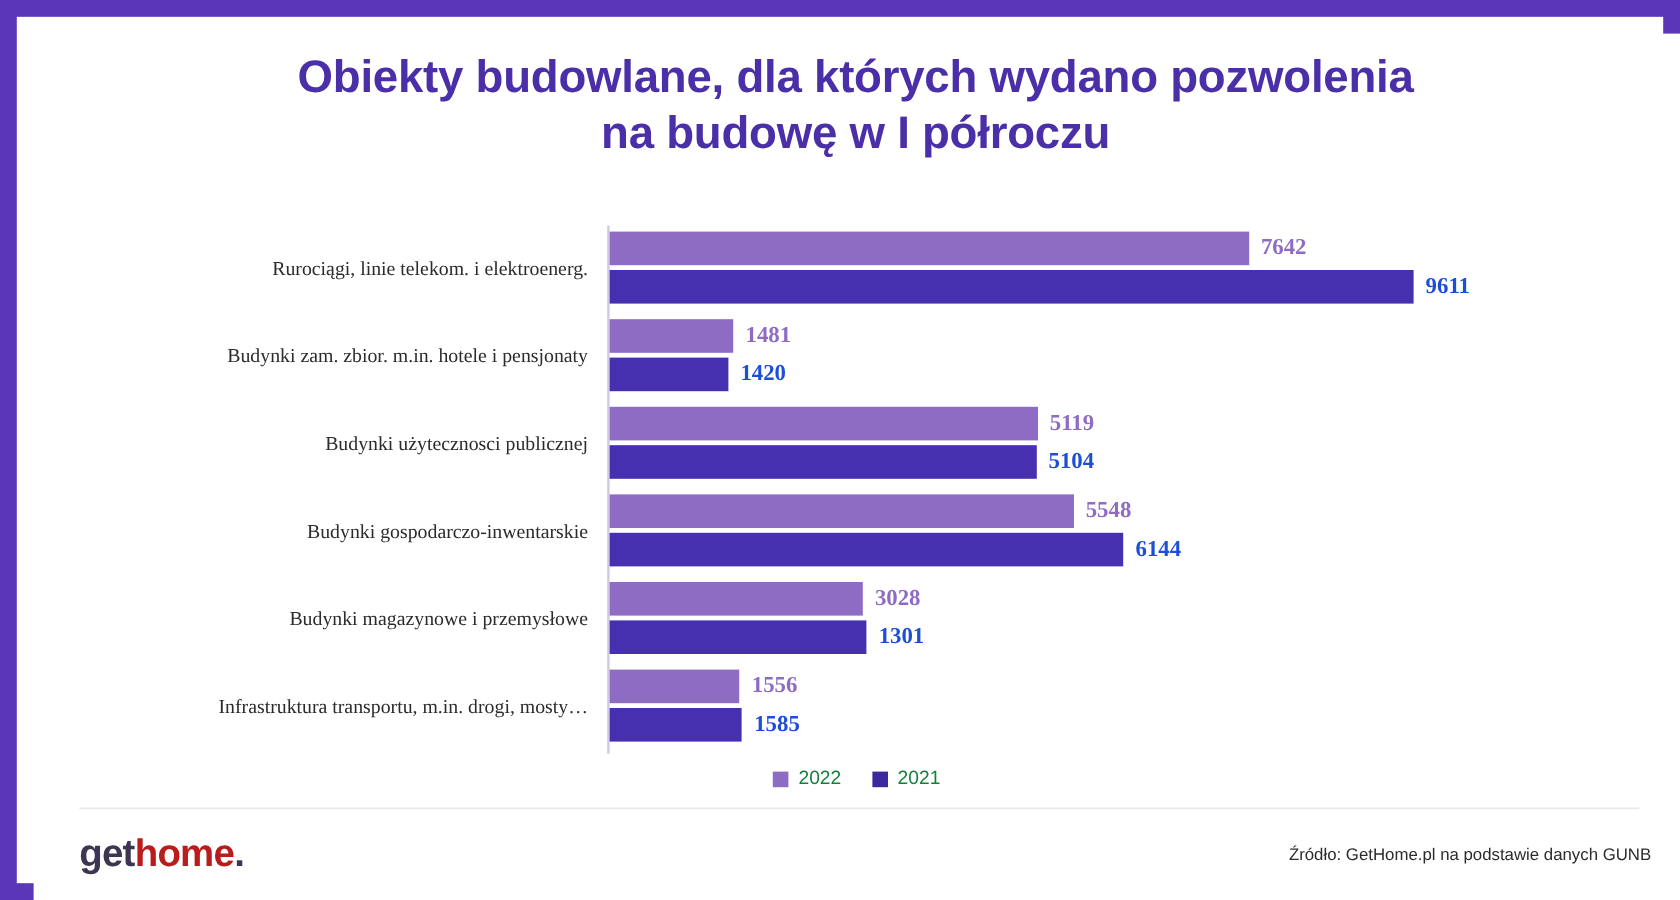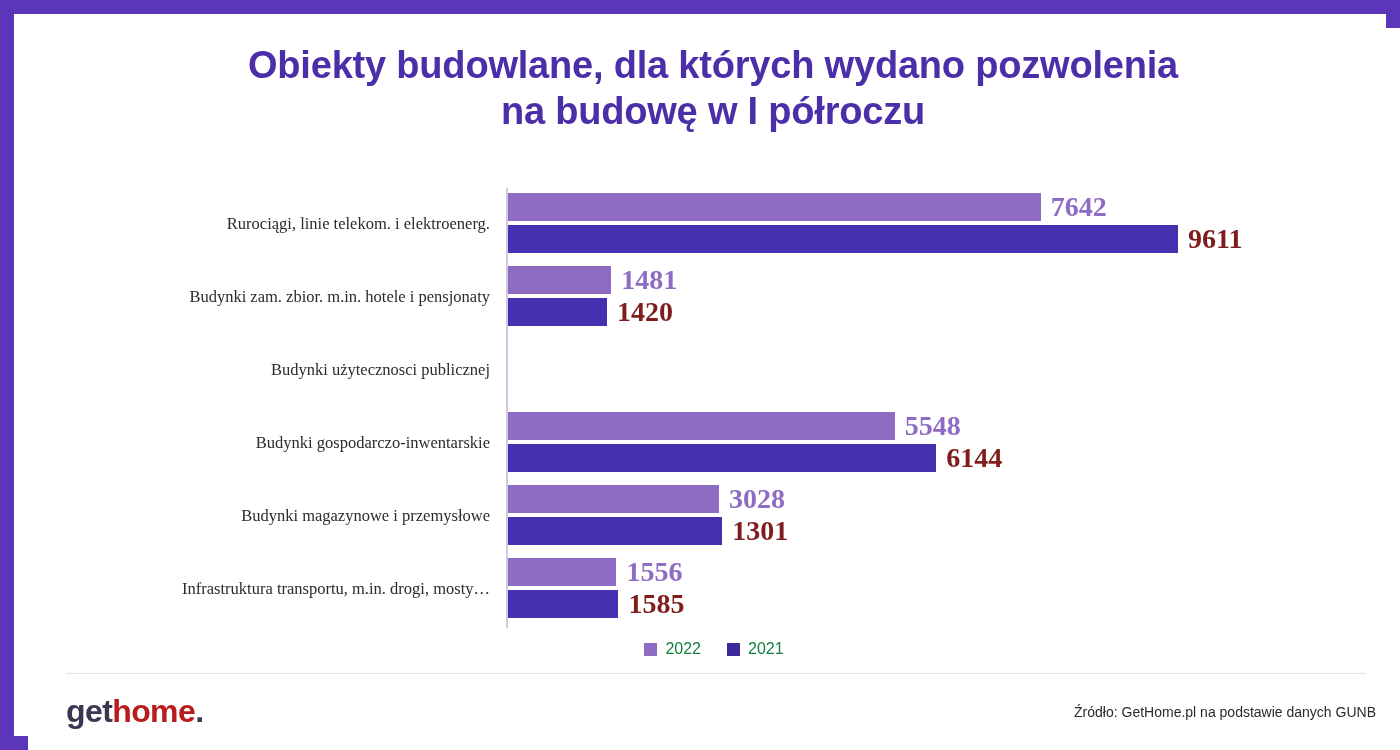--- a/index.html
+++ b/index.html
@@ -101,26 +101,26 @@
   .bar-wrap.first { margin-top: 5px; }
   .bar-wrap.second { margin-top: 4px; }
   .bar {
     height: 28px;
     border-radius: 0;
   }
   .bar.y2022 { background: #8e6cc4; }
   .bar.y2021 { background: #4630b0; }
   .bar-value {
     margin-left: 10px;
-    font-size: 28px;
+    font-size: 19px;
     font-weight: bold;
     white-space: nowrap;
   }
   .bar-value.y2022 { color: #8e6cc4; }
-  .bar-value.y2021 { color: #7f1d1d; text-align: right; }
+  .bar-value.y2021 { color: #1d4ed8; text-align: right; }
 
   
   .legend {
     position: absolute;
     left: 0;
     top: 612px;
     width: 1372px;
     display: flex;
     align-items: center;
     justify-content: center;
@@ -205,20 +205,30 @@
                 <span class="bar-value y2022">1481</span>
               </div>
               <div class="bar-wrap second">
                 <div class="bar y2021" style="width: 98.9907px;"></div>
                 <span class="bar-value y2021">1420</span>
               </div>
             </div>
           </div>
           <div class="row">
             <div class="cat-label">Budynki użytecznosci publicznej</div>
+            <div class="bars">
+              <div class="bar-wrap first">
+                <div class="bar y2022" style="width: 356.855px;"></div>
+                <span class="bar-value y2022">5119</span>
+              </div>
+              <div class="bar-wrap second">
+                <div class="bar y2021" style="width: 355.809px;"></div>
+                <span class="bar-value y2021">5104</span>
+              </div>
+            </div>
           </div>
           <div class="row">
             <div class="cat-label">Budynki gospodarczo-inwentarskie</div>
             <div class="bars">
               <div class="bar-wrap first">
                 <div class="bar y2022" style="width: 386.761px;"></div>
                 <span class="bar-value y2022">5548</span>
               </div>
               <div class="bar-wrap second">
                 <div class="bar y2021" style="width: 428.309px;"></div>

